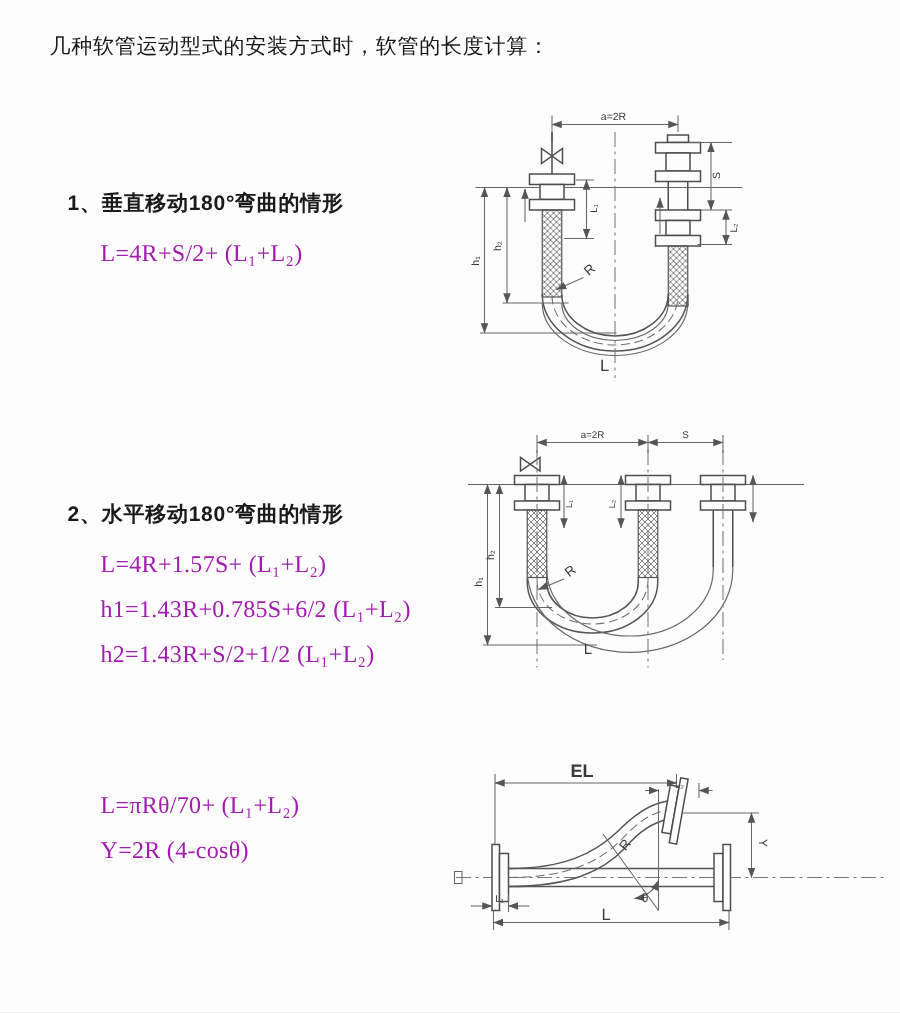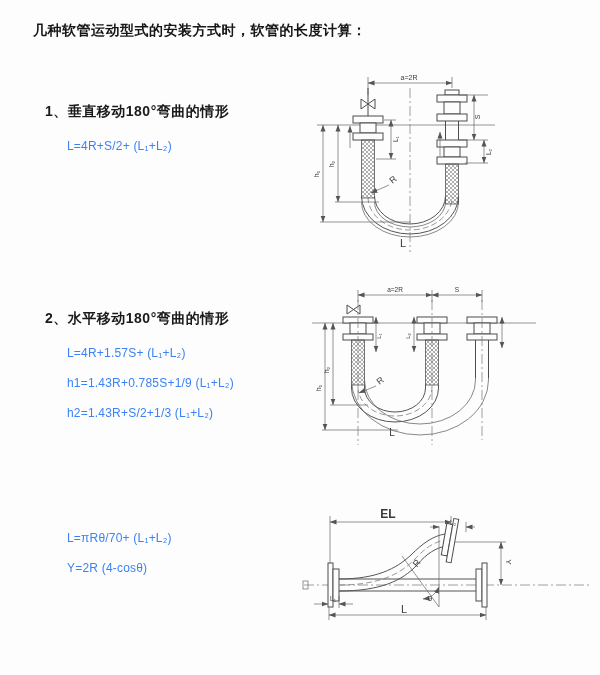--- a/index.html
+++ b/index.html
@@ -4,27 +4,27 @@
 <style>
   html,body{margin:0;padding:0;background:#e8e8e8;}
   .page{
     position:relative;width:600px;height:675px;margin:0 auto;
     background:#fdfdfd;overflow:hidden;
     font-family:"Liberation Sans","DejaVu Sans",sans-serif;
     color:#1c1c1c;
   }
   .title{
     position:absolute;left:33px;top:22px;
-    font-size:14px;font-weight:bold;letter-spacing:0.5px;color:#171717;
+    font-size:14px;font-weight:normal;letter-spacing:0.5px;color:#171717;
     white-space:nowrap;
   }
   .sec{position:absolute;left:45px;}
-  .sec-heading{font-size:14px;font-weight:bold;letter-spacing:0.5px;color:#1a1a1a;white-space:nowrap;}
+  .sec-heading{font-size:14px;font-weight:bold;letter-spacing:0.5px;color:#1a1a1a;white-space:nowrap;margin-top:24px;}
   .formulas{margin:10px 0 0 22px;}
-  .formula{font-size:12px;line-height:30px;color:#3b82f6;letter-spacing:0.2px;white-space:nowrap;}
+  .formula{font-size:16px;line-height:30px;color:#a21caf;letter-spacing:0.2px;white-space:nowrap;font-family:Liberation Serif, serif;}
   .sec1{top:103px;}
   .sec2{top:310px;}
   .sec3{top:513px;}
   .diagram{position:absolute;}
   .d1{left:303px;top:64px;}
   .d2{left:306px;top:280px;}
   .d3{left:298px;top:496px;}
   svg{display:block;}
   svg text{font-family:"Liberation Sans","DejaVu Sans",sans-serif;fill:#3a3a3a;}
   .obj{stroke:#4d4d4d;stroke-width:1;fill:none;}
@@ -46,22 +46,22 @@
     <div class="sec-heading">1、垂直移动180°弯曲的情形</div>
     <div class="formulas">
       <div class="formula">L=4R+S/2+ (L₁+L₂)</div>
     </div>
   </div>
 
   <div class="sec sec2">
     <div class="sec-heading">2、水平移动180°弯曲的情形</div>
     <div class="formulas">
       <div class="formula">L=4R+1.57S+ (L₁+L₂)</div>
-      <div class="formula">h1=1.43R+0.785S+1/9 (L₁+L₂)</div>
-      <div class="formula">h2=1.43R+S/2+1/3 (L₁+L₂)</div>
+      <div class="formula">h1=1.43R+0.785S+6/2 (L₁+L₂)</div>
+      <div class="formula">h2=1.43R+S/2+1/2 (L₁+L₂)</div>
     </div>
   </div>
 
   <div class="sec sec3">
     <div class="formulas">
       <div class="formula">L=πRθ/70+ (L₁+L₂)</div>
       <div class="formula">Y=2R (4-cosθ)</div>
     </div>
   </div>
 

